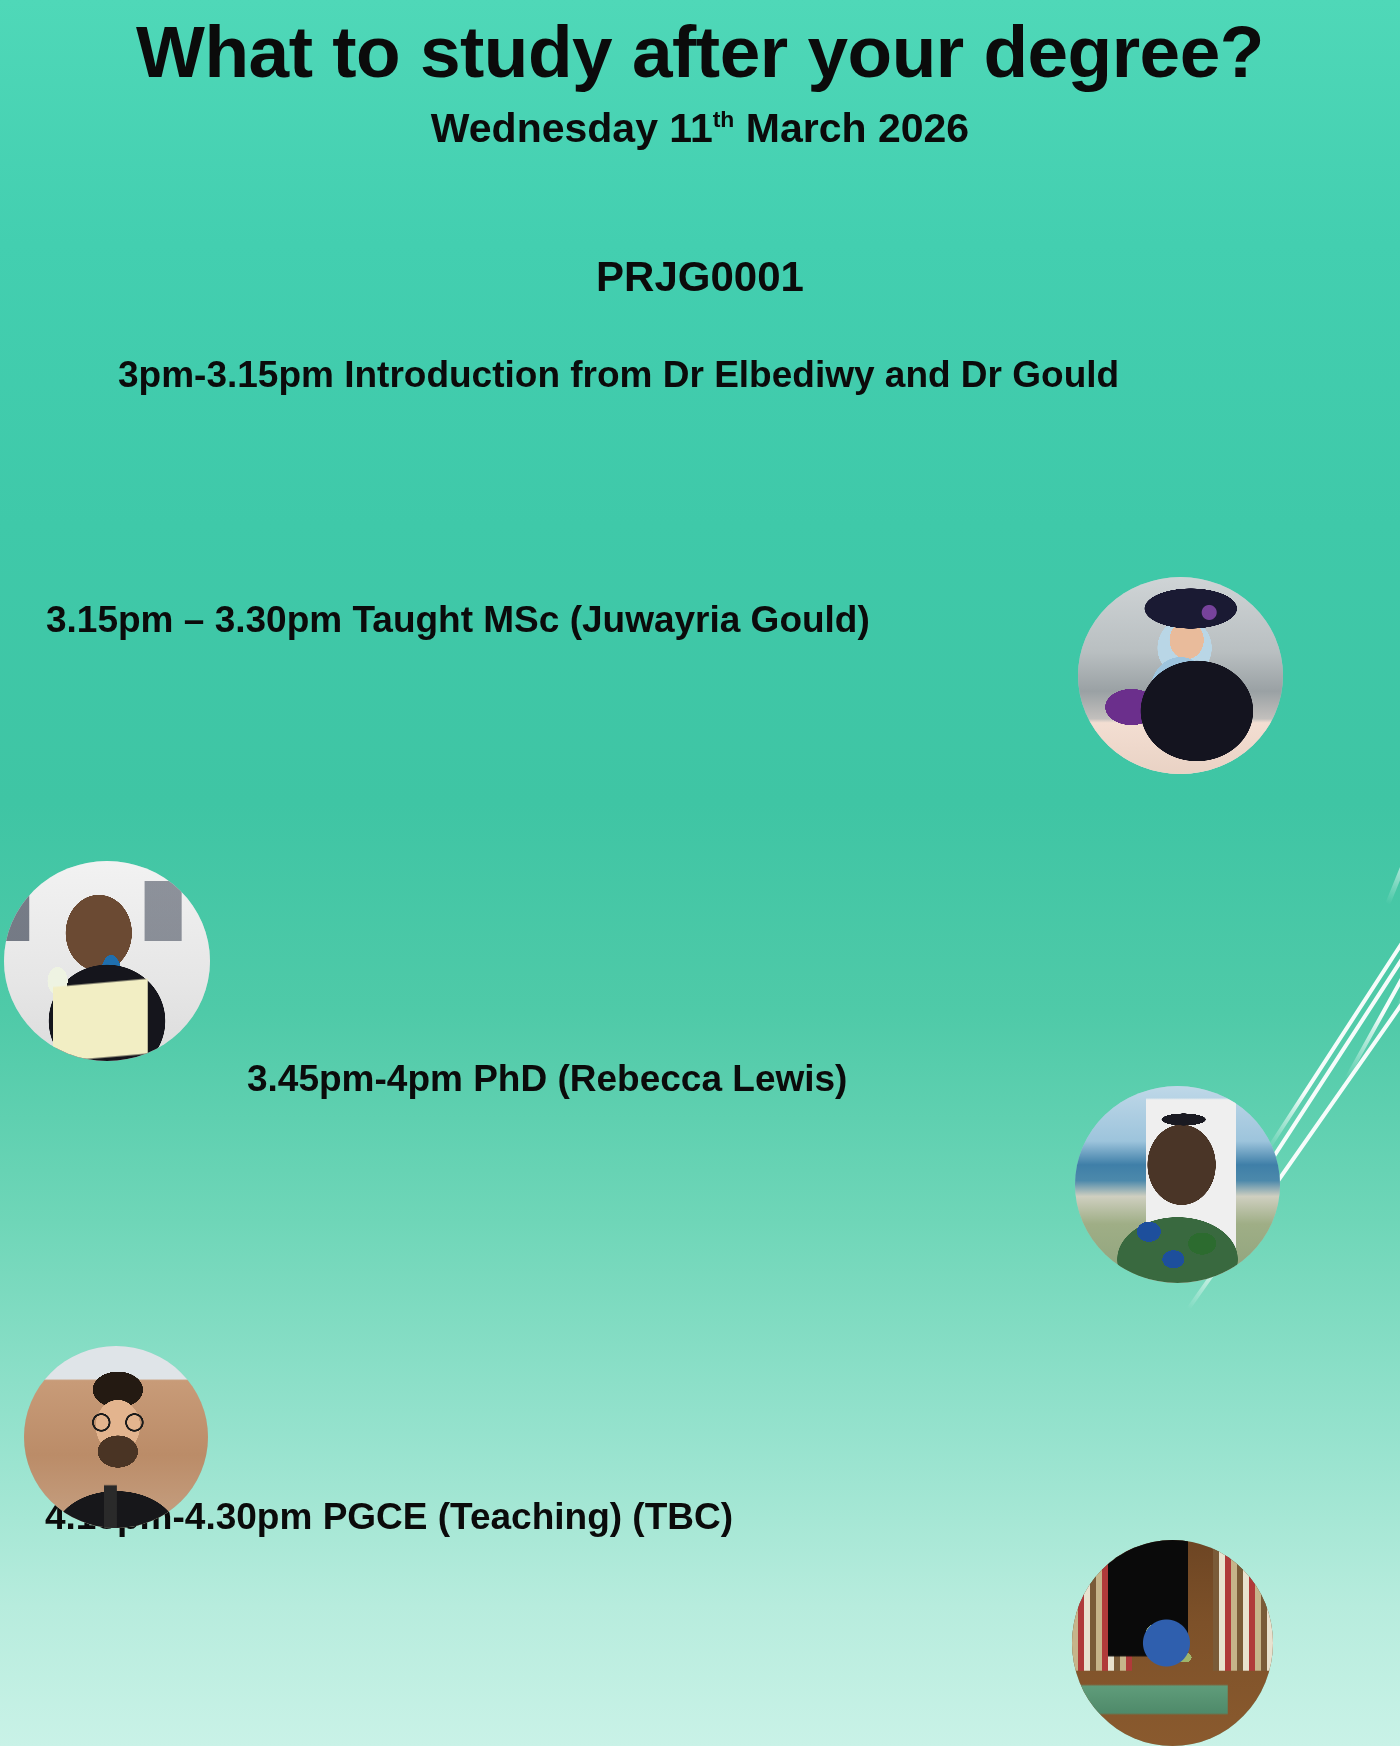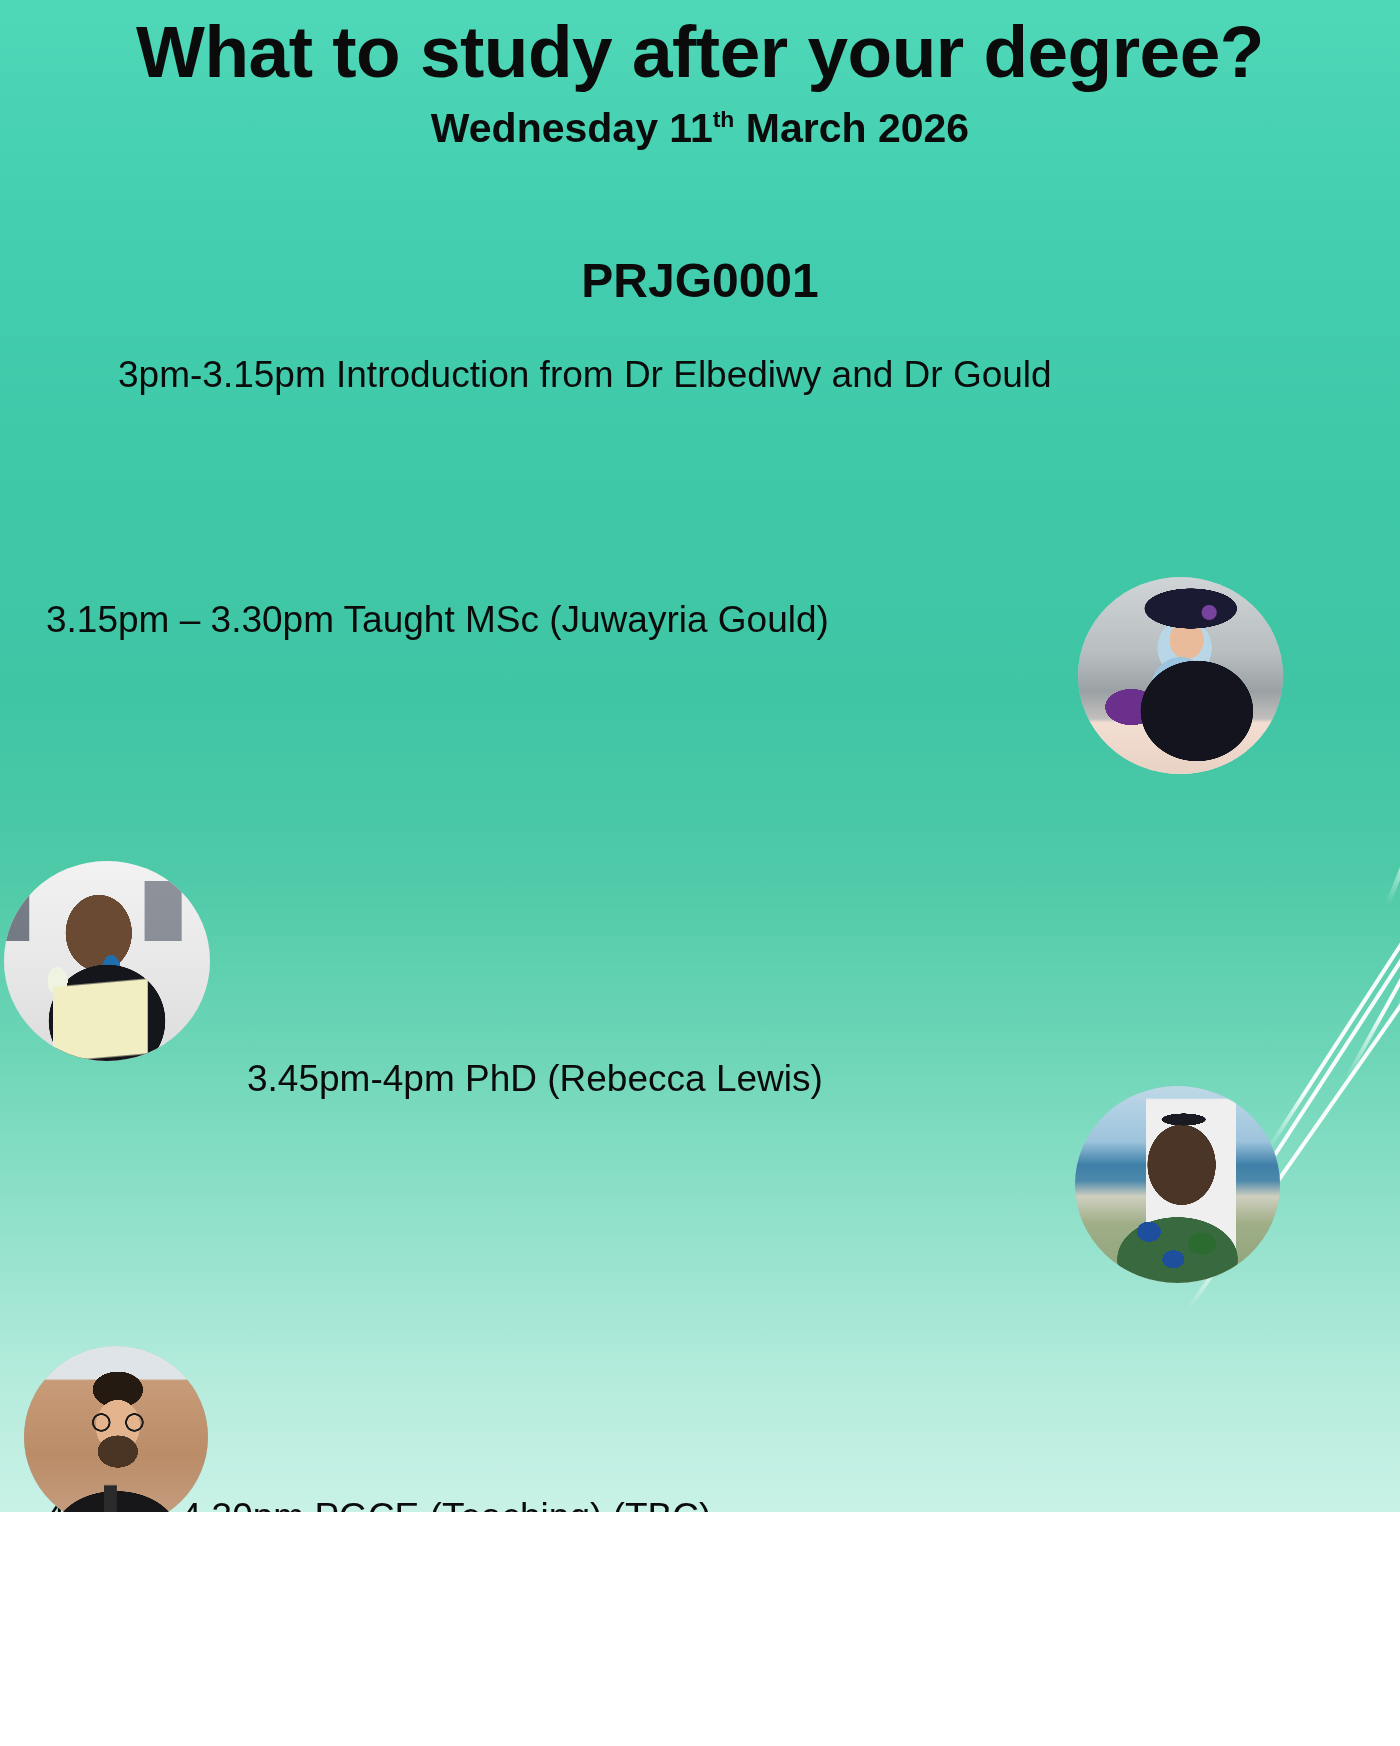--- a/index.html
+++ b/index.html
@@ -9,21 +9,21 @@
   body {
     width: 1400px;
     height: 1746px;
     font-family: "Liberation Sans", sans-serif;
     overflow: hidden;
   }
 
   #poster {
     position: relative;
     width: 1400px;
-    height: 1512px;
+    height: 1746px;
     background: linear-gradient(180deg,
         #4fd8b8 0%,
         #43cfb0 14%,
         #3fc9a9 30%,
         #3fc5a4 46%,
         #4fcaa8 58%,
         #6fd6b8 70%,
         #95e2cd 82%,
         #b7ecdd 92%,
         #c9f2e7 100%);
@@ -65,32 +65,32 @@
     left: 0;
     width: 1400px;
     text-align: center;
     font-size: 41px;
     font-weight: bold;
     color: #0b0b0b;
     line-height: 1.2;
   }
   .subtitle.date  { top: 104px; }
   .subtitle.time  { top: 168px; }
-  .subtitle.room  { top: 252px; font-size: 48px; }
+  .subtitle.room  { top: 252px; font-size: 42px; }
 
   .sup {
     font-size: 0.56em;
     vertical-align: super;
     line-height: 0;
   }
 
   .agenda-line {
     position: absolute;
     font-size: 37px;
-    font-weight: normal;
+    font-weight: bold;
     color: #0b0b0b;
     white-space: nowrap;
     line-height: 1.1;
   }
 
   .l0 { top: 355px;  left: 118px; }
   .l1 { top: 600px;  left: 46px;  }
   .l2 { top: 845px;  left: 243px; }
   .l3 { top: 1059px; left: 247px; }
   .l4 { top: 1291px; left: 292px; }

